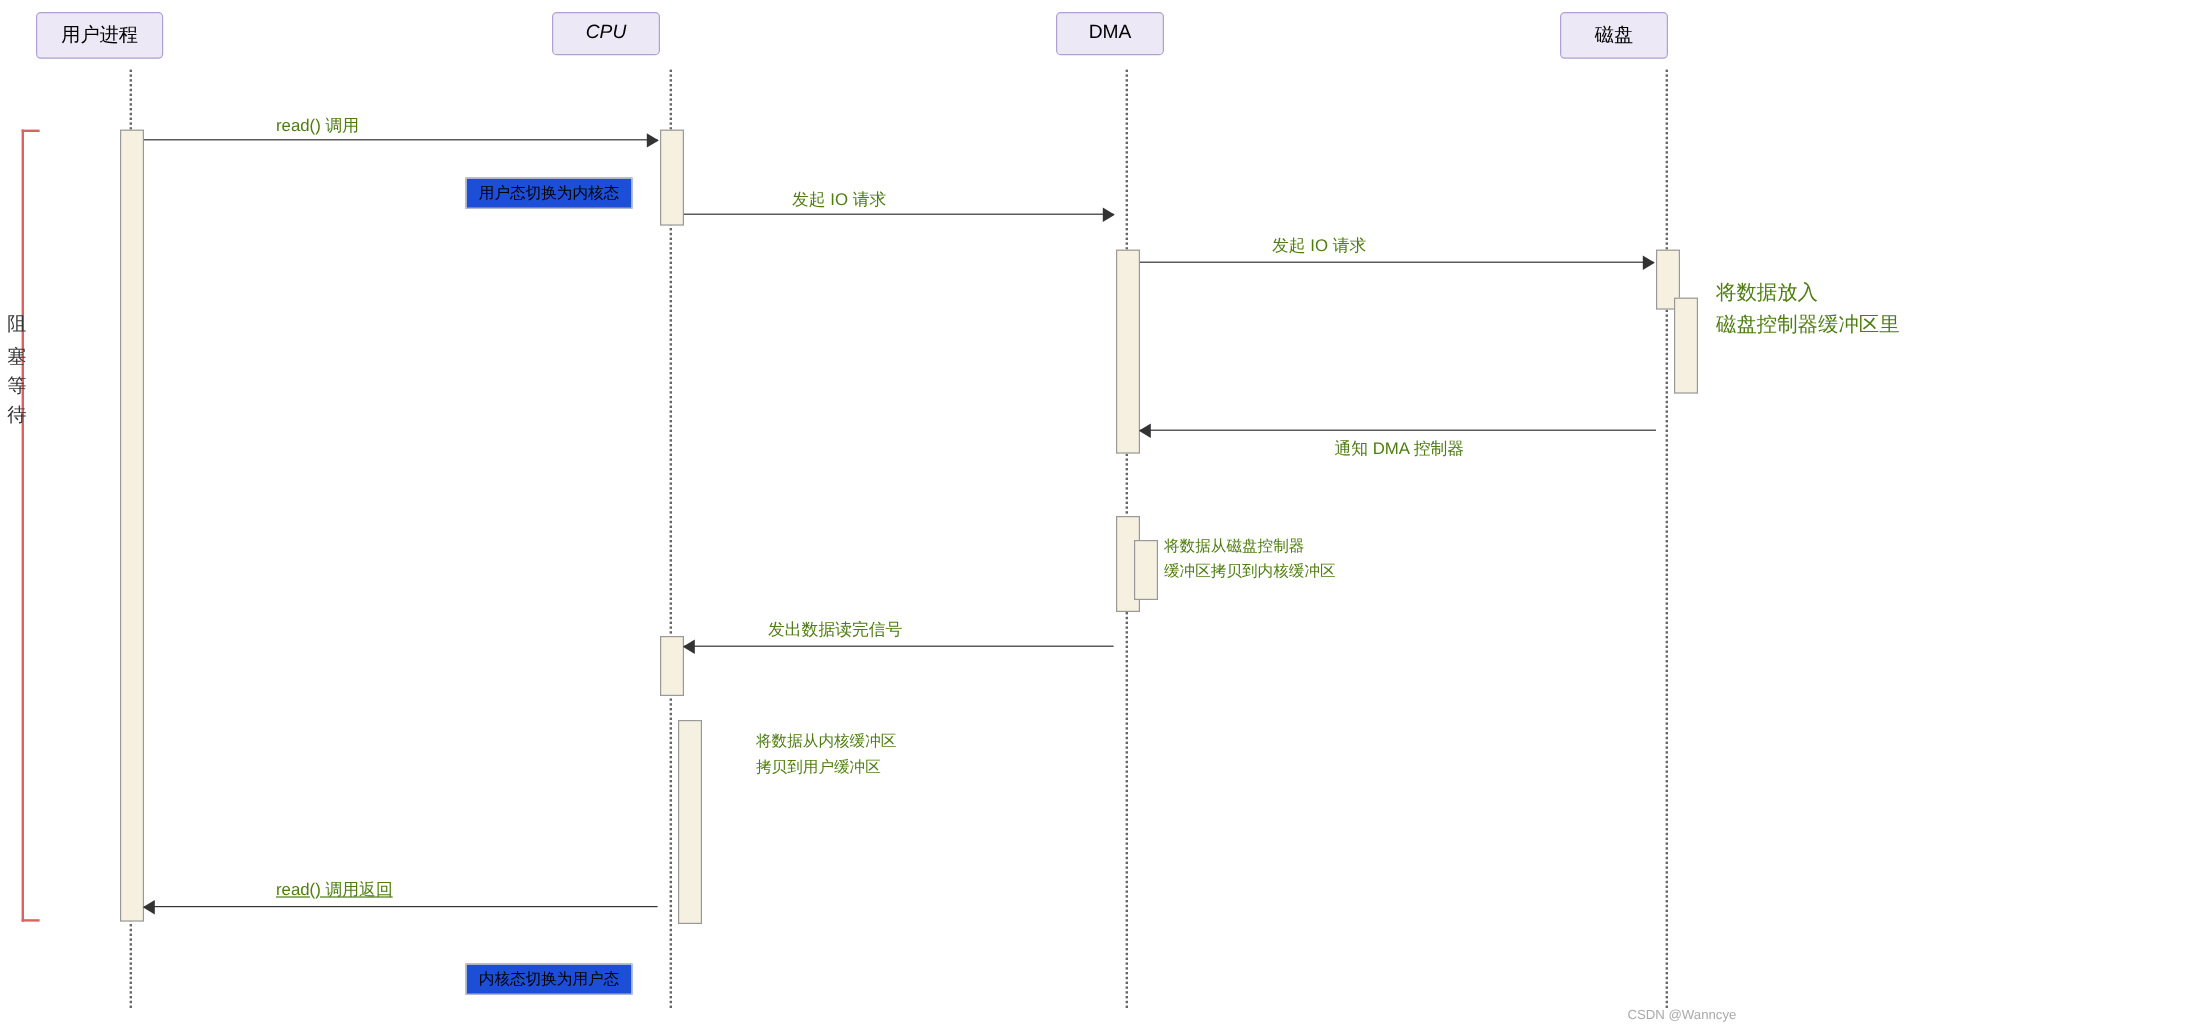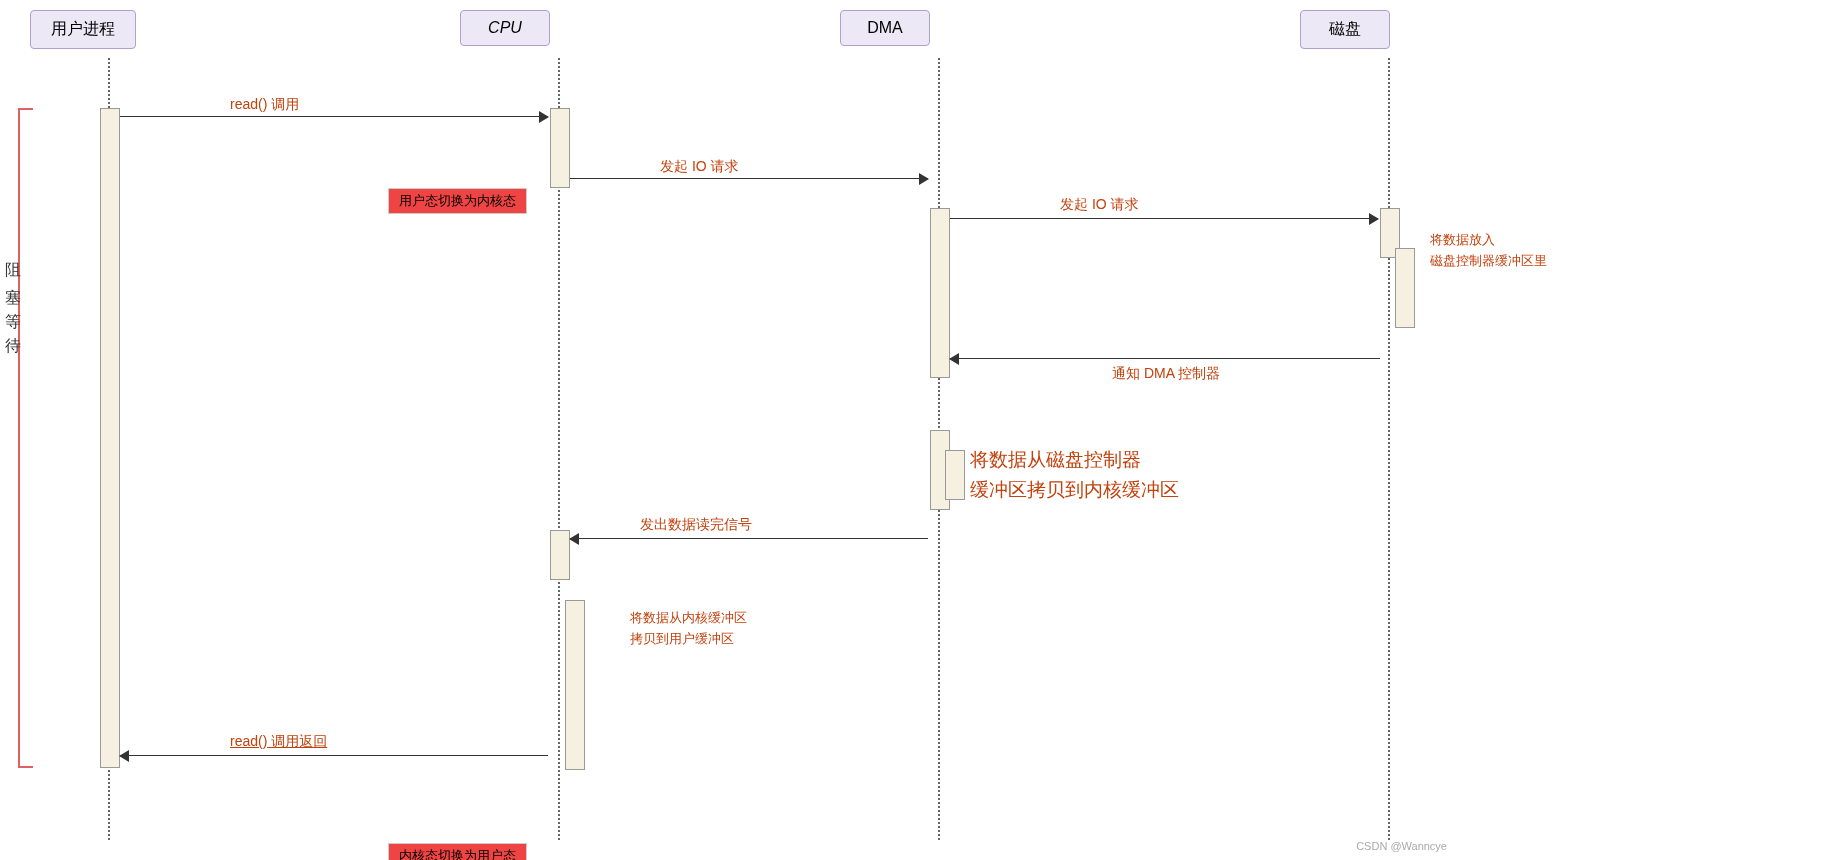--- a/index.html
+++ b/index.html
@@ -72,33 +72,32 @@
       top: -6px;
       border-top: 6px solid transparent;
       border-bottom: 6px solid transparent;
       border-right: 10px solid #333;
     }
 
     
     .arrow-label {
       position: absolute;
       font-size: 14px;
-      color: #c2410c;
+      color: #4d7c0f;
       white-space: nowrap;
     }
 
     
     .note-box {
       position: absolute;
-      background: #ef4444;
+      background: #1d4ed8;
       border: 1.5px solid #ccc;
       padding: 3px 10px;
       font-size: 13px;
       white-space: nowrap;
-      margin-top: 40px;
     }
 
     .bracket-left {
       position: absolute;
       border-top: 2px solid #e06060;
       border-bottom: 2px solid #e06060;
       border-left: 2px solid #e06060;
       background: transparent;
     }
 
@@ -116,21 +115,21 @@
 <div class="diagram-container">
 
   <div class="actor-box" style="left: 30px; top: 10px; min-width: 90px;">
     <span>用户进程</span>
   </div>
 
   <div class="actor-box" style="left: 460px; top: 10px; min-width: 90px; font-style: italic;">
     <span>CPU</span>
   </div>
 
-  <div class="actor-box" style="left: 840px; top: 10px; min-width: 90px; text-align: center;">
+  <div class="actor-box" style="left: 880px; top: 10px; min-width: 90px; text-align: center;">
     <span>DMA</span>
   </div>
 
   <div class="actor-box" style="left: 1300px; top: 10px; min-width: 90px;">
     <span>磁盘</span>
   </div>
 
   <div class="lifeline" style="left: 108px; top: 58px; bottom: 20px;"></div>
   <div class="lifeline" style="left: 558px; top: 58px; bottom: 20px;"></div>
   <div class="lifeline" style="left: 938px; top: 58px; bottom: 20px;"></div>
@@ -169,30 +168,30 @@
   <div class="arrow-line" style="left: 570px; top: 178px; width: 358px;"></div>
   <div class="arrow-label" style="left: 660px; top: 158px;">
     <span>发起 IO 请求</span>
   </div>
 
   <div class="arrow-line" style="left: 950px; top: 218px; width: 428px;"></div>
   <div class="arrow-label" style="left: 1060px; top: 196px;">
     <span>发起 IO 请求</span>
   </div>
 
-  <div class="arrow-label" style="left: 1430px; top: 230px; line-height: 1.6; font-size:13px;">
+  <div class="arrow-label" style="left: 1430px; top: 230px; line-height: 1.6; font-size:17px;">
     将数据放入<br>磁盘控制器缓冲区里
   </div>
 
   <div class="arrow-line left" style="left: 950px; top: 358px; width: 430px;"></div>
   <div class="arrow-label" style="left: 1112px; top: 336px; margin-top: 29px;">
     <span>通知 DMA 控制器</span>
   </div>
 
-  <div class="arrow-label" style="left: 970px; top: 445px; line-height: 1.6; font-size: 19px;">
+  <div class="arrow-label" style="left: 970px; top: 445px; line-height: 1.6; font-size: 13px;">
     将数据从磁盘控制器<br>缓冲区拷贝到内核缓冲区
   </div>
 
   <div class="arrow-line left" style="left: 570px; top: 538px; width: 358px;"></div>
   <div class="arrow-label" style="left: 640px; top: 516px;">
     <span>发出数据读完信号</span>
   </div>
 
   <div class="arrow-label" style="left: 590px; top: 608px; line-height: 1.6; font-size: 13px; margin-left: 40px;">
     将数据从内核缓冲区<br>拷贝到用户缓冲区

